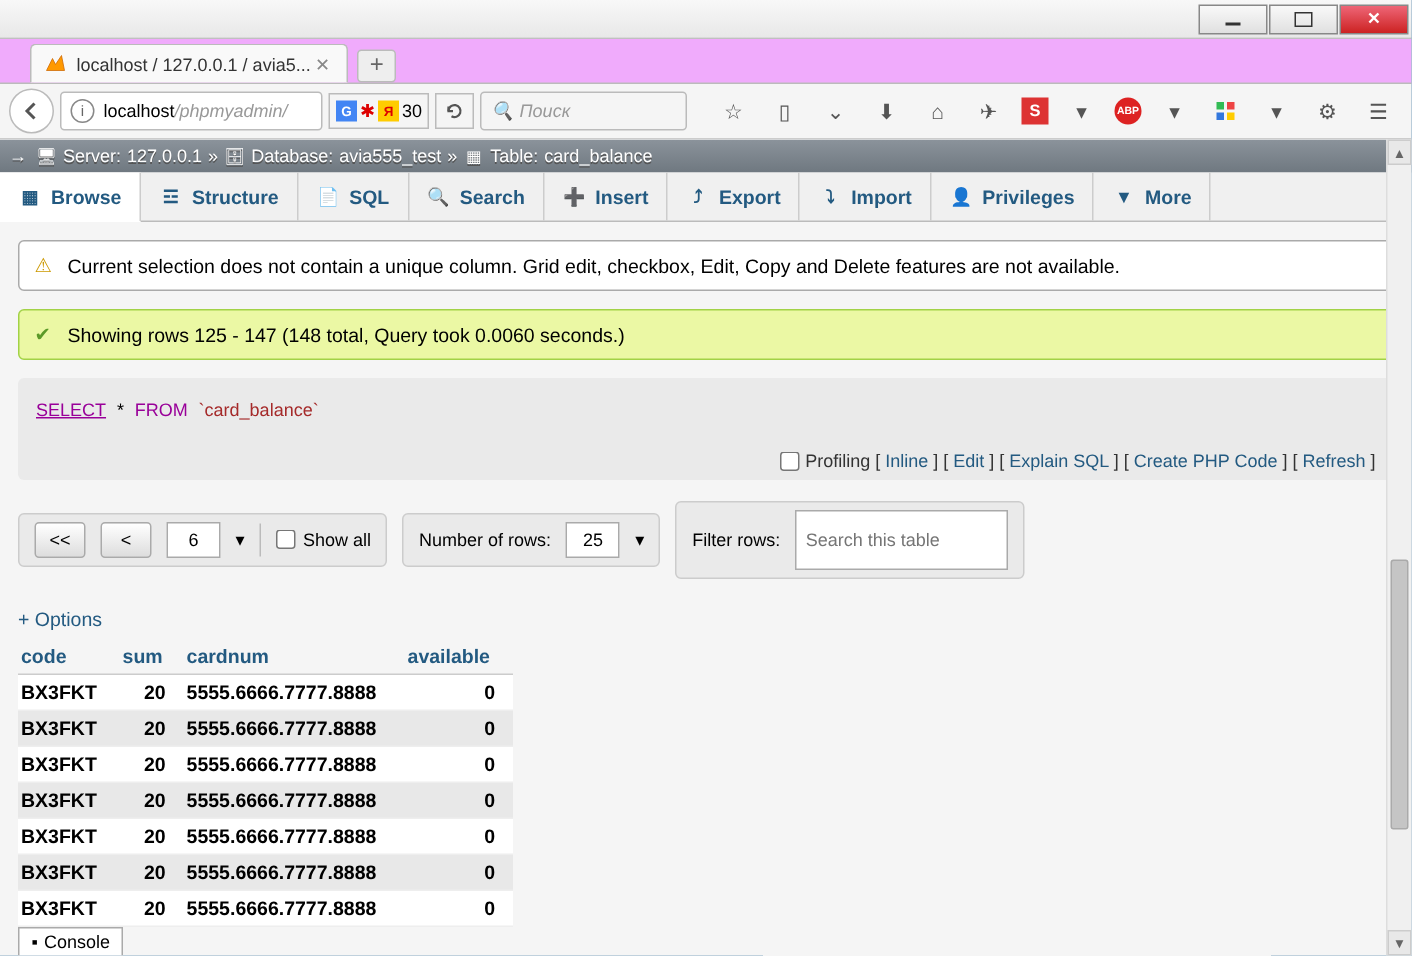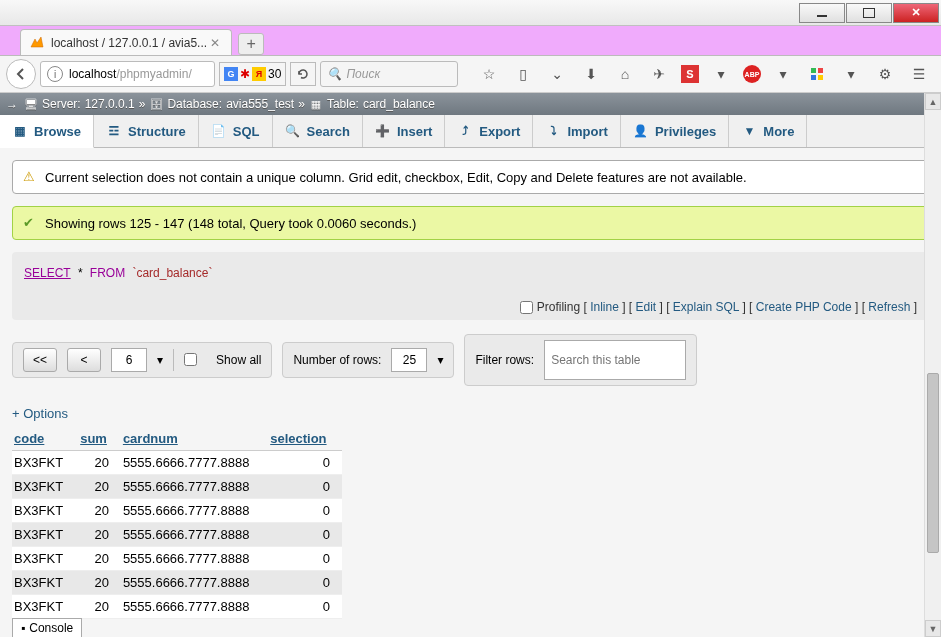--- a/index.html
+++ b/index.html
@@ -21,21 +21,21 @@
 .tab { background: #f9f9f9; border: 1px solid #bbb; border-bottom: none; border-radius: 4px 4px 0 0; height: 26px; min-width: 200px; display: flex; align-items: center; padding: 0 8px; font-size: 12px; color: #333; }
 .tab-favicon { width: 16px; height: 16px; margin-right: 6px; display: inline-flex; align-items: center; justify-content: center; font-size: 10px; }
 .tab-close { margin-left: auto; width: 16px; height: 16px; display: flex; align-items: center; justify-content: center; color: #888; cursor: pointer; }
 .newtab { width: 26px; height: 22px; background: #eee; border: 1px solid #bbb; margin-left: 6px; display: flex; align-items: center; justify-content: center; color: #666; cursor: pointer; border-radius: 3px; }
 
 
 .toolbar { height: 37px; background: #f5f5f5; border-bottom: 1px solid #ccc; display: flex; align-items: center; padding: 0 6px; gap: 4px; }
 .nav-btn { width: 30px; height: 30px; border: 1px solid #bbb; border-radius: 50%; display: flex; align-items: center; justify-content: center; background: #fff; cursor: pointer; }
 .url-bar { flex: 0 0 auto; width: 175px; height: 26px; border: 1px solid #bbb; border-radius: 3px; background: #fff; display: flex; align-items: center; padding: 0 6px; font-size: 12px; }
 .url-info { width: 16px; height: 16px; border: 1px solid #888; border-radius: 50%; display: flex; align-items: center; justify-content: center; font-size: 10px; margin-right: 6px; color: #666; }
-.url-dim { color: #999; }
+.url-dim { color: #999; font-style: italic; }
 .tool-icon { width: 24px; height: 24px; display: flex; align-items: center; justify-content: center; cursor: pointer; font-size: 14px; color: #555; }
 .ya-box { border: 1px solid #bbb; height: 24px; display: flex; align-items: center; padding: 0 4px; font-size: 12px; gap: 2px; }
 .ya-g { background: #4285f4; color: #fff; width: 14px; height: 14px; font-size: 9px; font-weight: bold; display: inline-flex; align-items: center; justify-content: center; }
 .ya-y { background: #ffcc00; color: #d00; width: 14px; height: 14px; font-size: 9px; font-weight: bold; display: inline-flex; align-items: center; justify-content: center; }
 .reload-btn { width: 26px; height: 24px; border: 1px solid #bbb; display: flex; align-items: center; justify-content: center; cursor: pointer; }
 .search-box { width: 138px; height: 26px; border: 1px solid #bbb; border-radius: 3px; display: flex; align-items: center; padding: 0 6px; font-size: 12px; color: #999; gap: 4px; font-style: italic; }
 .toolbar-right { margin-left: auto; display: flex; align-items: center; gap: 10px; padding-right: 4px; }
 .abp { background: #d22; color: #fff; border-radius: 50%; width: 18px; height: 18px; font-size: 7px; font-weight: bold; display: flex; align-items: center; justify-content: center; }
 
 
@@ -66,28 +66,28 @@
 .tbl { color: #a52a2a; }
 .sql-links { text-align: right; font-size: 12px; color: #333; margin-top: 10px; }
 .sql-links a { color: #235a81; text-decoration: none; }
 .sql-links input[type=checkbox] { vertical-align: middle; }
 
 .pager { display: flex; align-items: center; gap: 10px; margin-bottom: 18px; }
 .pager-box { background: #eaeaea; border: 1px solid #ccc; border-radius: 4px; padding: 5px 10px; display: flex; align-items: center; gap: 10px; font-size: 12px; }
 .pg-btn { min-width: 34px; height: 24px; background: linear-gradient(#fff,#ddd); border: 1px solid #aaa; border-radius: 3px; display: flex; align-items: center; justify-content: center; font-size: 12px; cursor: pointer; padding: 0 6px; }
 .pg-input { width: 36px; height: 24px; border: 1px solid #aaa; text-align: center; font-size: 12px; }
 .sep { width: 1px; height: 22px; background: #bbb; }
-.show-all { display: flex; align-items: flex-start; gap: 19px; }
+.show-all { display: flex; align-items: flex-start; gap: 5px; }
 .filter-input { width: 142px; height: 40px; border: 1px solid #aaa; padding: 12px 6px; font-size: 12px; color: #999; }
 
 .options-link { color: #235a81; font-size: 13px; cursor: pointer; margin-bottom: 6px; display: inline-block; }
 
 table.data { border-collapse: collapse; font-size: 13px; width: 330px; }
-table.data th { text-align: left; padding: 4px 12px 4px 2px; color: #235a81; font-weight: bold; border-bottom: 1px solid #ccc; cursor: pointer; text-decoration: underline; }
-table.data td { padding: 4px 12px 4px 2px; border-bottom: 1px solid #eee; }
+table.data th { text-align: left; padding: 4px 12px 4px 2px; color: #235a81; font-weight: bold; border-bottom: 1px solid #ccc; cursor: pointer; }
+table.data td { padding: 4px 12px 4px 2px; border-bottom: 1px solid #eee; font-weight: bold; }
 table.data td.num { text-align: right; }
 table.data tr.odd { background: #fff; }
 table.data tr.even { background: #e8e8e8; }
 
 .console-bar { position: absolute; bottom: 0; left: 12px; background: #fff; border: 1px solid #aaa; border-bottom: none; padding: 2px 8px; font-size: 12px; display: flex; align-items: center; gap: 4px; cursor: pointer; }
 
 .scrollbar-v { position: absolute; right: 0; top: 93px; bottom: 0; width: 17px; background: #f0f0f0; border-left: 1px solid #ddd; }
 .scroll-btn { height: 17px; background: #e8e8e8; border: 1px solid #ccc; display: flex; align-items: center; justify-content: center; font-size: 9px; color: #666; }
 .scroll-thumb { position: absolute; left: 2px; right: 2px; background: #c5c5c5; border: 1px solid #aaa; border-radius: 2px; }
 </style>
@@ -279,21 +279,21 @@
       </div>
 
       <span class="options-link">+ Options</span>
 
       <table class="data">
         <thead>
           <tr>
             <th>code</th>
             <th>sum</th>
             <th>cardnum</th>
-            <th>selection</th>
+            <th>available</th>
           </tr>
         </thead>
         <tbody id="rows-body">
             <tr class="odd">
               <td>BX3FKT</td>
               <td class="num">20</td>
               <td>5555.6666.7777.8888</td>
               <td class="num">0</td>
             </tr>
             <tr class="even">

